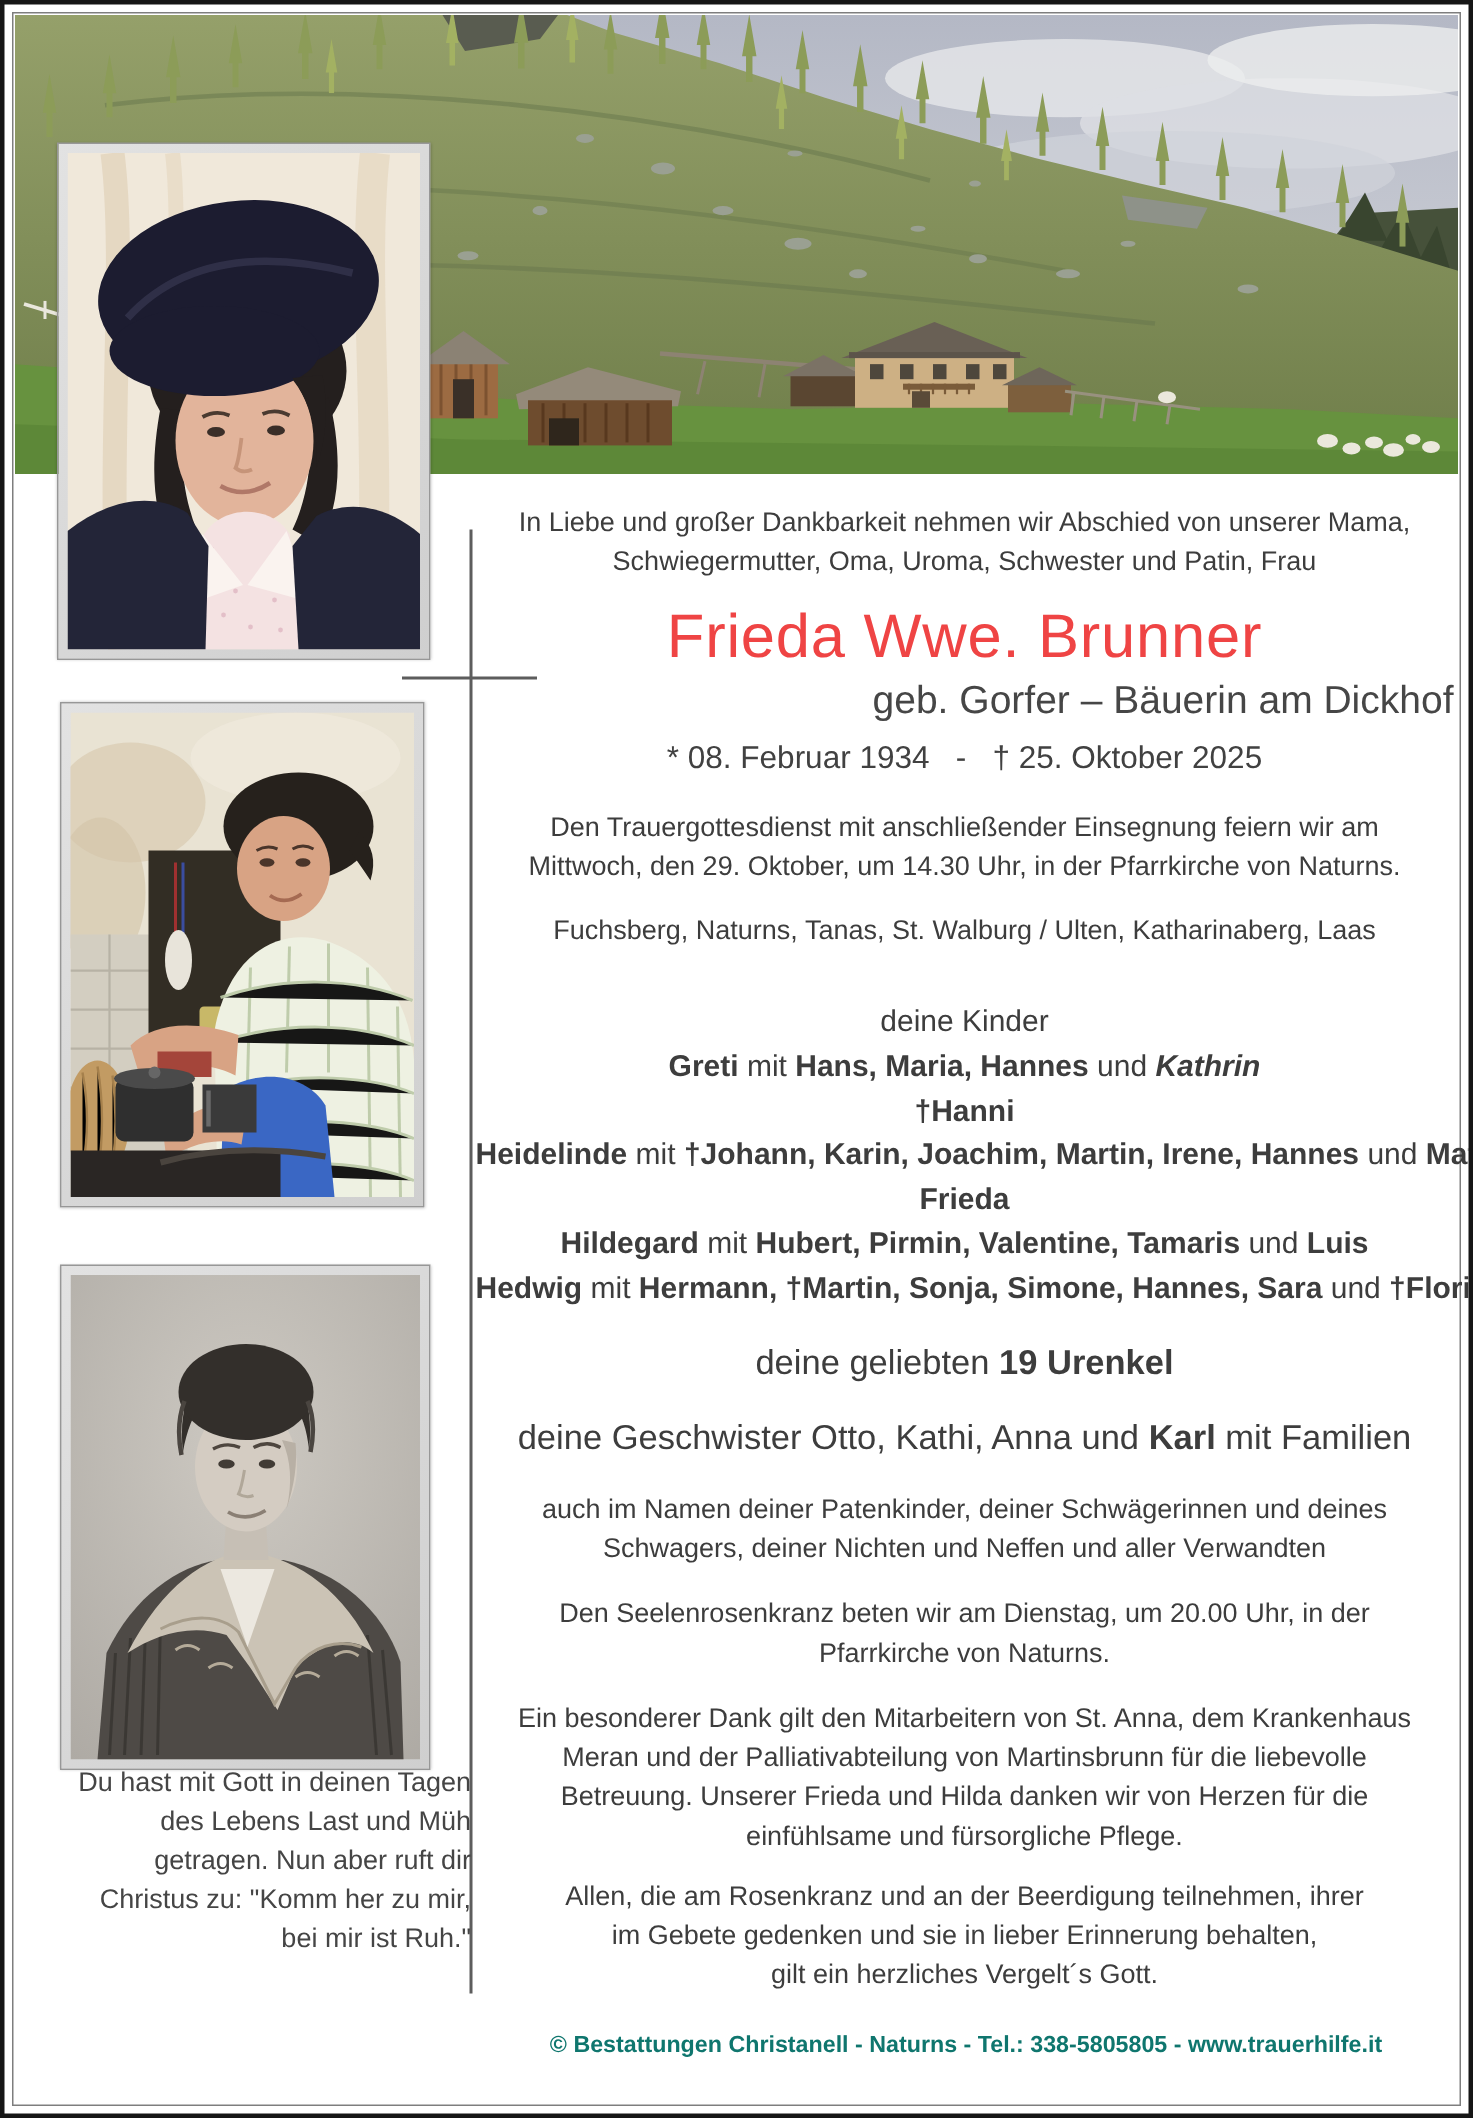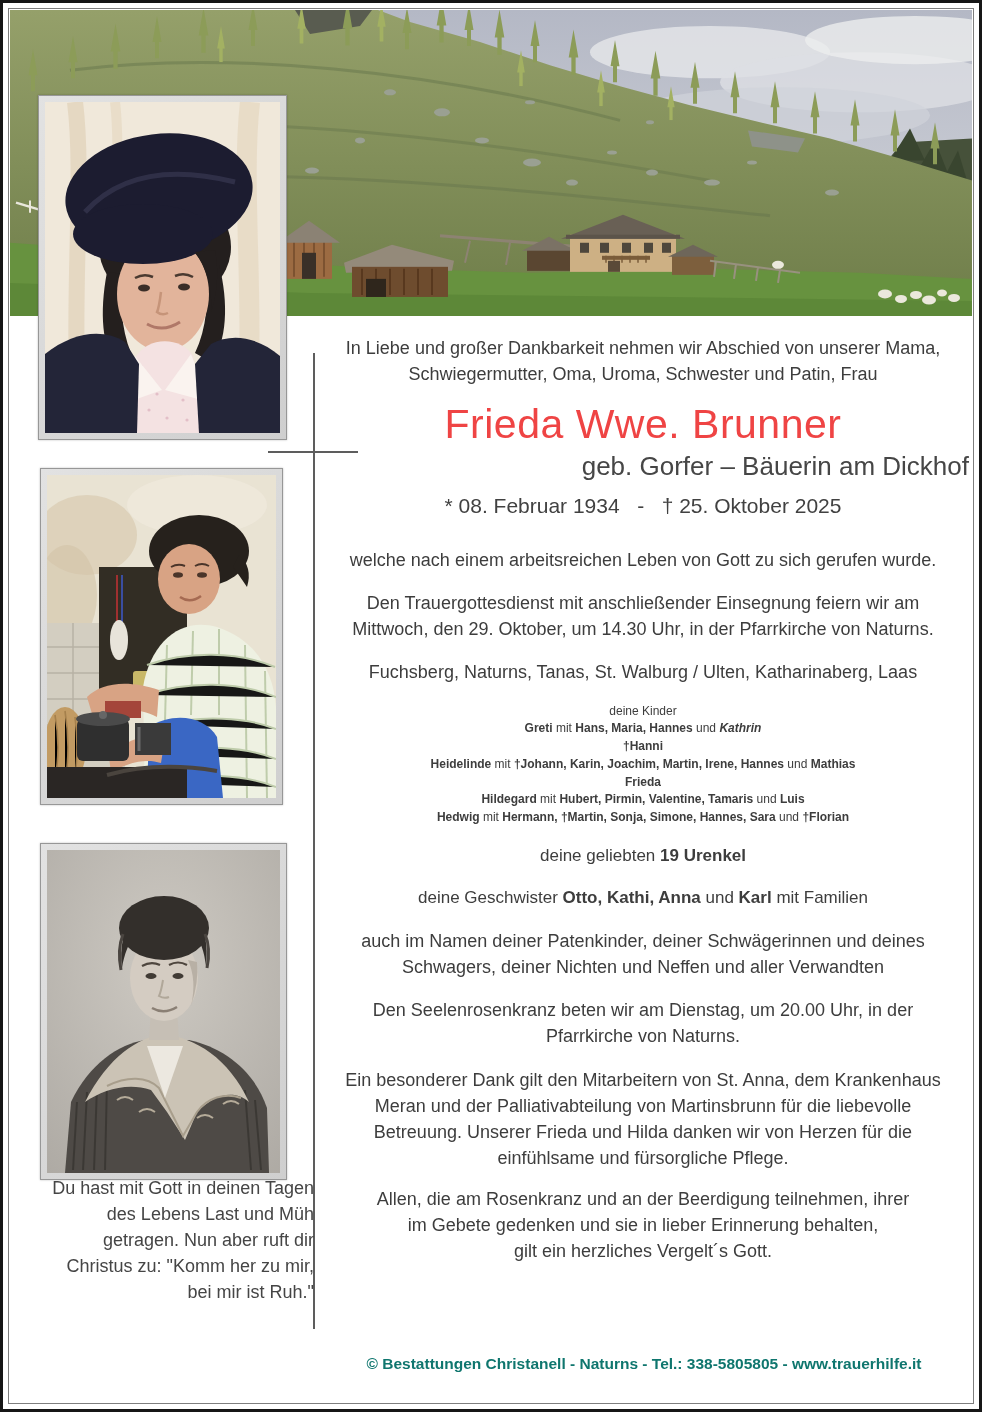--- a/index.html
+++ b/index.html
@@ -53,23 +53,23 @@
   .obituary p{margin:17px 0 0;white-space:pre-line;}
   p.intro{margin:0;}
   h1.name{
     margin:14px 0 0;font-weight:400;font-size:41px;line-height:1.12;
     color:#ef4444;letter-spacing:.5px;white-space:pre;
   }
   .maiden{margin:3px 0 0;font-size:26px;line-height:1.3;color:#464646;text-align:right;}
   .dates{margin:7px 0 12px;font-size:21px;line-height:1.4;color:#414141;white-space:pre;}
   p.called{margin-top:26px;}
   p.motto{font-weight:700;color:#333;}
-  .family{margin-top:17px;font-size:12px;line-height:1.48;}
+  .family{margin-top:34px;font-size:20px;line-height:1.48;}
   .family div{white-space:pre;}
-  p.rich{font-size:17px;}
+  p.rich{font-size:23px;}
   p.remembrance{margin-top:14px;}
   .credit{
     position:absolute;left:315px;top:1352px;width:652px;
     text-align:center;font-size:15.5px;font-weight:700;color:#0f766e;
   }
 </style>
 </head>
 <body>
 
 <div class="card">
@@ -377,35 +377,34 @@
 getragen. Nun aber ruft dir
 Christus zu: "Komm her zu mir,
 bei mir ist Ruh."</div>
 
   <main class="obituary">
     <p class="intro">In Liebe und großer Dankbarkeit nehmen wir Abschied von unserer Mama,
 Schwiegermutter, Oma, Uroma, Schwester und Patin, Frau</p>
     <h1 class="name">Frieda Wwe. Brunner</h1>
     <div class="maiden">geb. Gorfer – Bäuerin am Dickhof</div>
     <div class="dates">* 08. Februar 1934   -   † 25. Oktober 2025</div>
-    <p class="called">welche nach einem arbeitsreichen Leben von Gott zu sich gerufen wurde.</p>
     <p>Den Trauergottesdienst mit anschließender Einsegnung feiern wir am
 Mittwoch, den 29. Oktober, um 14.30 Uhr, in der Pfarrkirche von Naturns.</p>
     <p>Fuchsberg, Naturns, Tanas, St. Walburg / Ulten, Katharinaberg, Laas</p>
     <section class="family">
       <div>deine Kinder</div>
       <div><span style="font-weight: 700;">Greti</span><span> mit </span><span style="font-weight: 700;">Hans, Maria, Hannes</span><span> und </span><span style="font-weight: 700; font-style: italic;">Kathrin</span></div>
       <div><span style="font-weight: 700;">†Hanni</span></div>
       <div><span style="font-weight: 700;">Heidelinde</span><span> mit </span><span style="font-weight: 700;">†Johann, Karin, Joachim, Martin, Irene, Hannes</span><span> und </span><span style="font-weight: 700;">Mathias</span></div>
       <div><span style="font-weight: 700;">Frieda</span></div>
       <div><span style="font-weight: 700;">Hildegard</span><span> mit </span><span style="font-weight: 700;">Hubert, Pirmin, Valentine, Tamaris</span><span> und </span><span style="font-weight: 700;">Luis</span></div>
       <div><span style="font-weight: 700;">Hedwig</span><span> mit </span><span style="font-weight: 700;">Hermann, †Martin, Sonja, Simone, Hannes, Sara</span><span> und </span><span style="font-weight: 700;">†Florian</span></div>
     </section>
     <p class="rich"><span>deine geliebten </span><span style="font-weight: 700;">19 Urenkel</span></p>
-    <p class="rich"><span>deine Geschwister </span><span style="font-weight: 700;">Otto, Kathi, Anna</span><span> und </span><span style="font-weight: 700;">Karl</span><span> mit Familien</span></p>
+    <p class="rich"><span>deine Geschwister </span><span style="font-weight: 400;">Otto, Kathi, Anna</span><span> und </span><span style="font-weight: 700;">Karl</span><span> mit Familien</span></p>
     <p>auch im Namen deiner Patenkinder, deiner Schwägerinnen und deines
 Schwagers, deiner Nichten und Neffen und aller Verwandten</p>
     <p>Den Seelenrosenkranz beten wir am Dienstag, um 20.00 Uhr, in der
 Pfarrkirche von Naturns.</p>
     <p>Ein besonderer Dank gilt den Mitarbeitern von St. Anna, dem Krankenhaus
 Meran und der Palliativabteilung von Martinsbrunn für die liebevolle
 Betreuung. Unserer Frieda und Hilda danken wir von Herzen für die
 einfühlsame und fürsorgliche Pflege.</p>
     <p class="remembrance">Allen, die am Rosenkranz und an der Beerdigung teilnehmen, ihrer
 im Gebete gedenken und sie in lieber Erinnerung behalten,

